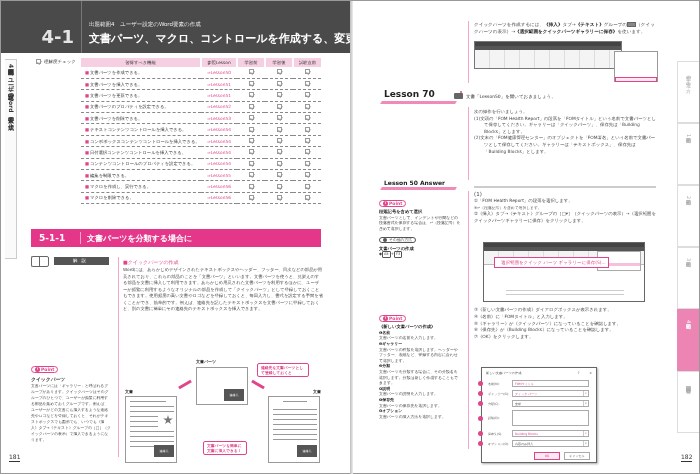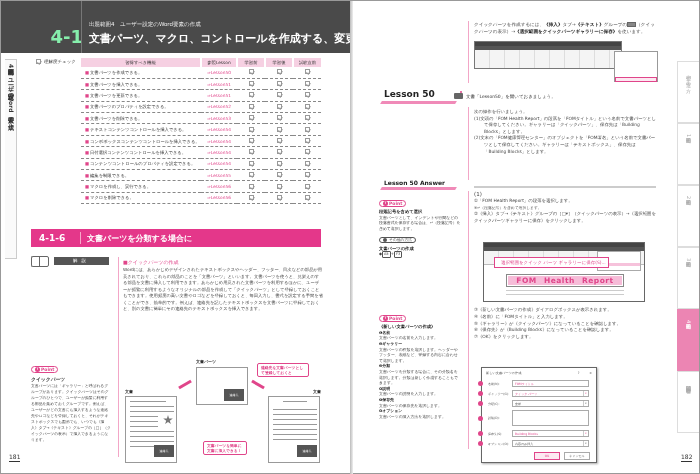--- a/index.html
+++ b/index.html
@@ -3,21 +3,21 @@
 <meta charset="utf-8">
 <style>
   * { box-sizing: border-box; margin: 0; padding: 0; }
   html, body { width: 700px; height: 474px; overflow: hidden; background: #fff; }
   body { font-family: "DejaVu Sans", "Liberation Sans", sans-serif; color: #333; position: relative; }
   .spread { position: absolute; left: 0; top: 0; width: 700px; height: 474px; border: 1px solid #999; background: #fff; }
   .gutter { position: absolute; left: 349px; top: 0; width: 3px; height: 474px; background: linear-gradient(to right, #bbb, #eee); }
 
   
   .header-band { position: absolute; left: 0; top: 0; width: 349px; height: 52px; background: #4a4a4a; }
-  .header-num { position: absolute; left: 22px; top: 10px; width: 60px; height: 42px; color: #86efac; font-weight: bold; font-size: 18px; display: flex; align-items: flex-end; justify-content: flex-end; padding-bottom: 6px; }
+  .header-num { position: absolute; left: 13px; top: 10px; width: 60px; height: 42px; color: #e5e5e5; font-weight: bold; font-size: 18px; display: flex; align-items: flex-end; justify-content: flex-end; padding-bottom: 6px; }
   .header-div { position: absolute; left: 80px; top: 0; width: 1px; height: 52px; background: #777; }
   .header-sub { position: absolute; left: 88px; top: 20px; color: #eee; font-size: 5.5px; }
   .header-title { position: absolute; left: 88px; top: 30px; color: #fff; font-size: 11px; font-weight: bold; white-space: nowrap; }
 
   .left-vtab { position: absolute; left: 4px; top: 58px; width: 12px; height: 200px; border: 1px solid #ccc; border-left: none; background: #fafafa; writing-mode: vertical-rl; font-size: 6px; font-weight: bold; color: #333; padding-top: 4px; display: flex; align-items: center; }
 
   .check-label { position: absolute; left: 35px; top: 58px; font-size: 4.5px; display: flex; align-items: center; gap: 3px; }
   .cb { display: inline-block; width: 5px; height: 5px; border: 0.6px solid #999; position: relative; }
   .cb::after { content: ""; position: absolute; left: 1px; top: 0; width: 1.5px; height: 3px; border-right: 0.6px solid #999; border-bottom: 0.6px solid #999; transform: rotate(40deg); }
 
@@ -235,21 +235,21 @@
           <td class="feat">マクロを削除できる。</td>
           <td class="ref">⇒Lesson56</td>
           <td class="ck"><span class="cb"></span></td>
           <td class="ck"><span class="cb"></span></td>
           <td class="ck"><span class="cb"></span></td>
         </tr>
     </tbody>
   </table>
 
   <div class="sec-band">
-    <div class="sec-num">4-1-6</div>
+    <div class="sec-num">5-1-1</div>
     <div class="sec-title">文書パーツを分類する場合に</div>
   </div>
 
   <div class="kaisetsu">
     <span class="book-icon"></span>
     <span class="kaisetsu-label">解説</span>
   </div>
 
   <div class="pink-rule" style="left:117px; top:256px; height:200px;"></div>
   <div class="body-heading">■クイックパーツの作成</div>
@@ -321,21 +321,21 @@
   </div>
   <div class="rb-menu" style="left:613px; top:50px; width:44px; height:31px;">
     <div class="mi"></div>
       <div class="mi"></div>
       <div class="mi"></div>
       <div class="mi"></div>
       <div class="mi"></div>
       <div class="mi hl"></div>
   </div>
 
-  <div class="lesson-label" style="left:383px; top:88px; font-size:9px;">Lesson 50</div>
+  <div class="lesson-label" style="left:383px; top:88px; font-size:9px;">Lesson 70</div>
   <div class="lesson-bar" style="left:380px; top:100px; width:75px; transform:skewX(-30deg);"></div>
 
   <div class="open-file">
     <span class="folder-icon"></span>
     <span>文書「Lesson50」を開いておきましょう。</span>
   </div>
 
   <div class="pink-rule" style="left:467px; top:106px; height:73px;"></div>
   <div class="task">
     <div>次の操作を行いましょう。</div>
@@ -375,23 +375,20 @@
   </div>
 
   <div class="screen2">
     <div class="s-title"></div>
       <div class="s-tabs"></div>
       <div class="s-body"></div>
     <div class="s-menu">
         <div class="hl"></div>
       </div>
     <div class="s-callout">選択範囲をクイック パーツ ギャラリーに保存(S)...</div>
-    <div class="s-doc">
-        <span>FOM Health Report</span>
-      </div>
     <div class="s-lines">
         <div></div>
         <div></div>
       </div>
   </div>
 
   <div class="steps" style="top:306px;">
     <div>③《新しい文書パーツの作成》ダイアログボックスが表示されます。</div>
     <div>④《名前》に「FOMタイトル」と入力します。</div>
     <div>⑤《ギャラリー》が《クイックパーツ》になっていることを確認します。</div>

